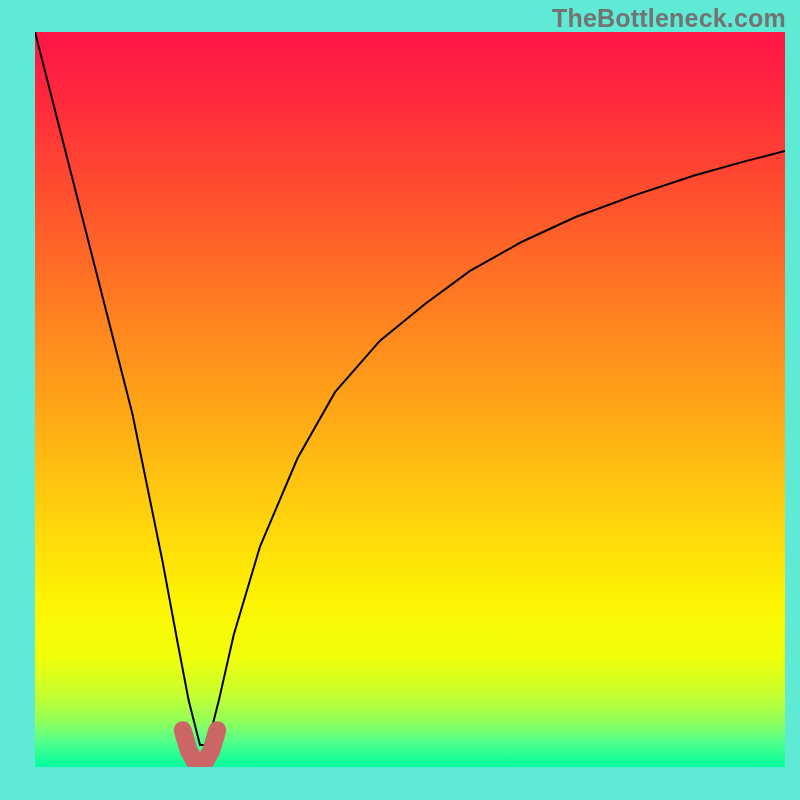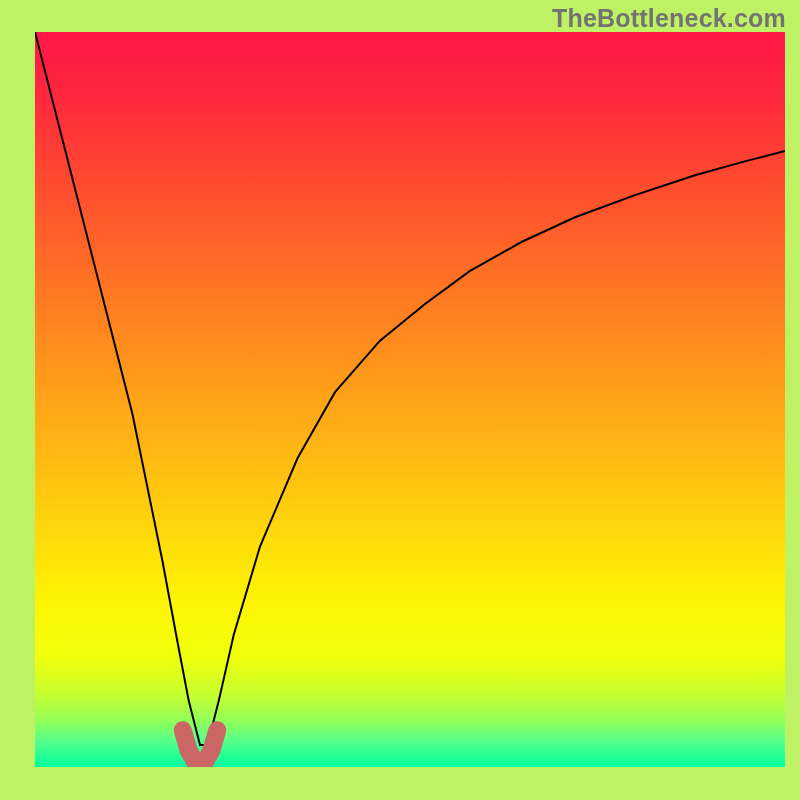--- a/index.html
+++ b/index.html
@@ -9,21 +9,21 @@
     height: 800px;
     background: #000;
     overflow: hidden;
   }
   .frame {
     position: absolute;
     left: 0;
     top: 0;
     width: 800px;
     height: 800px;
-    background: #bef264;
+    background: #5eead4;
   }
   .plot {
     position: absolute;
     left: 35px;
     top: 32px;
     width: 750px;
     height: 735px;
     overflow: hidden;
   }
   .watermark {

